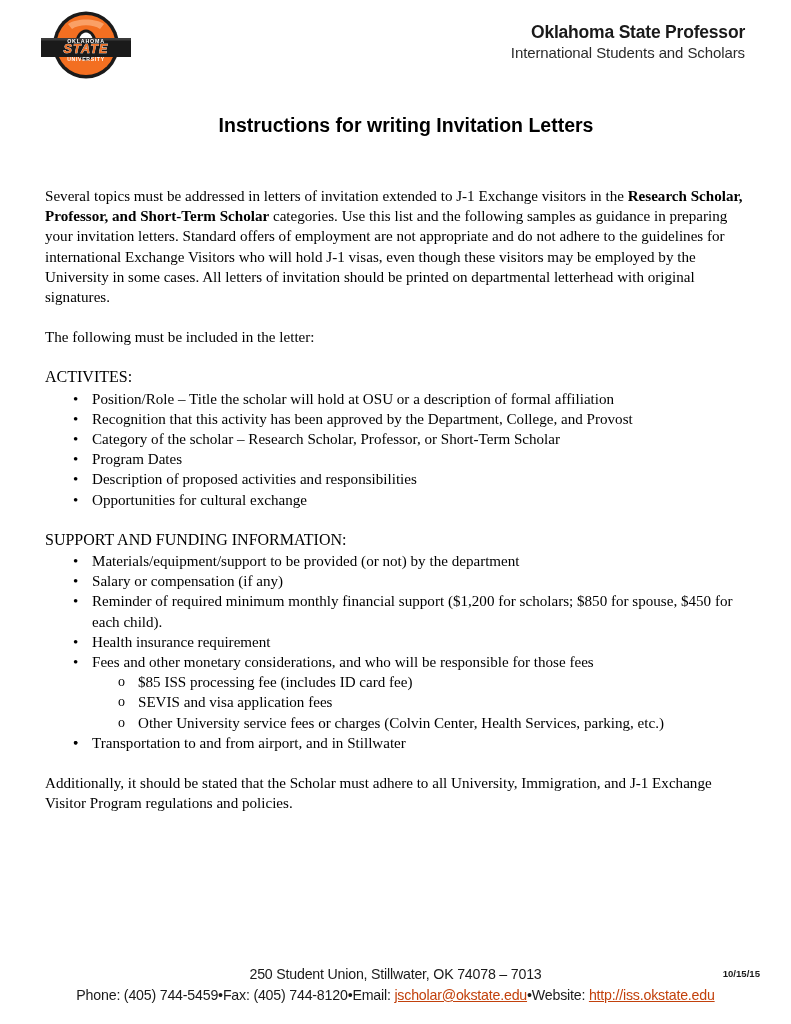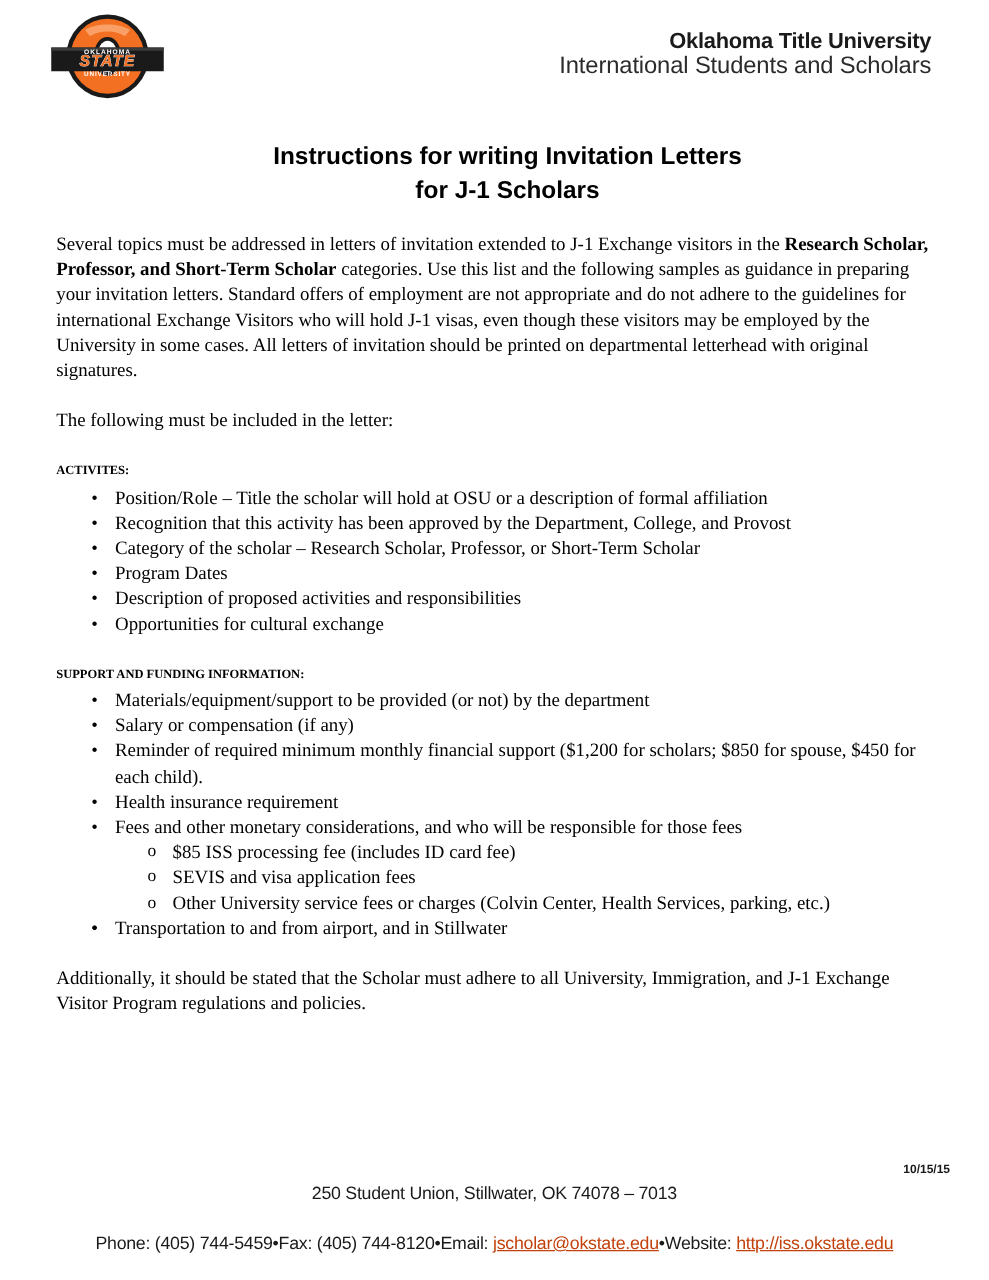--- a/index.html
+++ b/index.html
@@ -39,21 +39,21 @@
     font-family: "Liberation Sans", "DejaVu Sans", sans-serif;
   }
   .header-univ {
     font-size: 17.5px;
     font-weight: bold;
     letter-spacing: -0.2px;
     line-height: 21px;
     color: #1a1a1a;
   }
   .header-dept {
-    font-size: 19px;
+    font-size: 15px;
     font-weight: normal;
     line-height: 19px;
     color: #2b2b2b;
     letter-spacing: -0.1px;
   }
 
   
   .doc-title {
     position: absolute;
     left: 0;
@@ -78,22 +78,22 @@
     line-height: 20.2px;
   }
   .para {
     margin: 0 0 0 0;
     text-align: left;
   }
   .para.spaced { margin-top: 20px; }
   .para b { font-weight: bold; }
 
   .section-head {
-    font-weight: bold;
-    font-size: 10px;
+    font-weight: normal;
+    font-size: 16px;
     margin-top: 20px;
     margin-bottom: 1px;
     line-height: 20.2px;
   }
 
   ul.lvl1 {
     list-style: none;
     margin: 0;
     padding: 0;
   }
@@ -134,21 +134,21 @@
     left: 0;
     bottom: 18px;
     width: 791px;
     font-family: "Liberation Sans", "DejaVu Sans", sans-serif;
     font-size: 14.2px;
     line-height: 21px;
     text-align: center;
     color: #1a1a1a;
     letter-spacing: -0.2px;
   }
-  .footer-line { display: block; margin-top: 19px; }
+  .footer-line { display: block; }
   .footer-link {
     color: #c2410c;
     text-decoration: underline;
   }
   .footer-date {
     position: absolute;
     right: 31px;
     top: 4px;
     font-size: 9.6px;
     line-height: 12px;
@@ -181,28 +181,27 @@
 
       <text x="48" y="33.2" text-anchor="middle" fill="#ffffff" font-family="Liberation Sans, sans-serif" font-size="5.3" font-weight="bold" letter-spacing="0.8">OKLAHOMA</text>
 
       <text x="48" y="42.6" text-anchor="middle" fill="#f36f21" font-family="Liberation Sans, sans-serif" font-size="12.6" font-weight="bold" font-style="italic" letter-spacing="1.1" stroke="#ffffff" stroke-width="0.55" paint-order="stroke">STATE</text>
 
       <text x="48" y="50.6" text-anchor="middle" fill="#ffffff" font-family="Liberation Sans, sans-serif" font-size="5.1" font-weight="bold" letter-spacing="0.7">UNIVERSITY</text>
     </svg>
   </div>
 
   <div class="header-title-block">
-    <div class="header-univ">Oklahoma Title University</div>
+    <div class="header-univ">Oklahoma State Professor</div>
     <div class="header-dept">International Students and Scholars</div>
   </div>
 </div>
 
 <div class="doc-title">
   <span class="tl">Instructions for writing Invitation Letters</span>
-  <span class="tl">for J-1 Scholars</span>
 </div>
 
 <div class="doc-body">
 
   <p class="para"><span>Several topics must be addressed in letters of invitation extended to J-1 Exchange visitors in the </span><b>Research Scholar, Professor, and Short-Term Scholar</b><span> categories. Use this list and the following samples as guidance in preparing your invitation letters. Standard offers of employment are not appropriate and do not adhere to the guidelines for international Exchange Visitors who will hold J-1 visas, even though these visitors may be employed by the University in some cases. All letters of invitation should be printed on departmental letterhead with original signatures.</span></p>
 
   <p class="para spaced">The following must be included in the letter:</p>
 
   <div class="section-head">ACTIVITES:</div>
   <ul class="lvl1">

